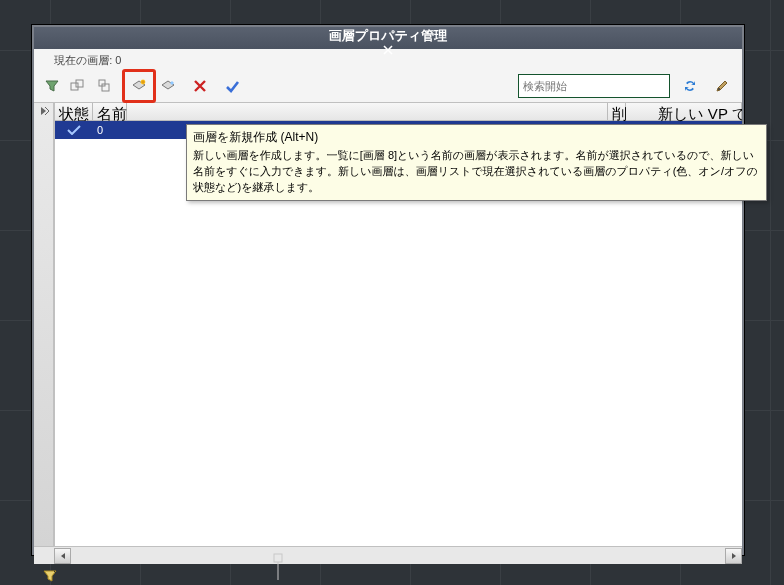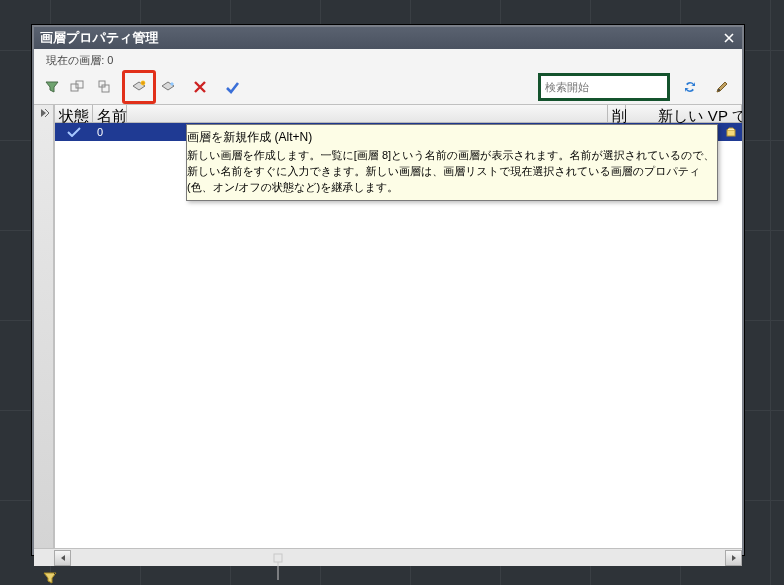--- a/index.html
+++ b/index.html
@@ -23,52 +23,52 @@
 }
 .panel {
   position:absolute; left:32px; top:25px; width:712px; height:530px;
   background:#f4f4f4;
   border:2px solid #7a7f88;
   box-shadow: 0 0 0 1px #000;
 }
 .titlebar {
   height:22px; background: linear-gradient(#5a6270,#4a5260);
   color:#fff; display:flex; align-items:center;
-  padding:0 6px; font-size:13px; font-weight:bold;
+  padding:0 24px; font-size:13px; font-weight:bold;flex-direction:column;
 }
 .titlebar .spacer{flex:1}
 .close{width:14px;height:14px;display:flex;align-items:center;justify-content:center}
 .close svg{width:10px;height:10px}
-.subhead{padding:4px 12px 2px;font-size:11px;color:#444}
+.subhead{padding:4px 20px 2px;font-size:11px;color:#444}
 .toolbar{display:flex;align-items:center;padding:3px 6px;gap:0}
 .tbtn{width:24px;height:24px;display:flex;align-items:center;justify-content:center;border:1px solid transparent;margin-right:2px}
 .tbtn svg{width:16px;height:16px}
 .tsep{width:6px}
 .highlight{border:3px solid #e1301a;border-radius:3px;width:34px;height:34px;display:flex;align-items:center;justify-content:center;margin:-4px 0 -4px -2px}
-.search{margin-left:auto;width:132px;height:20px;border:3px solid #14532d;background:#fff;padding:11px 4px;font-size:11px;color:#999}
+.search{margin-left:auto;width:152px;height:20px;border:1px solid #14532d;background:#fff;padding:11px 4px;font-size:11px;color:#999}
 .righticons{display:flex;gap:6px;margin-left:8px}
 .body{display:flex;height:444px;border-top:1px solid #c0c0c0}
 .vstrip{width:20px;background:linear-gradient(#eaeaea,#d4d4d4);border-right:1px solid #c0c0c0;display:flex;align-items:flex-start;justify-content:center;padding-top:2px}
 .vstrip svg{width:12px;height:12px}
 .grid{flex:1;background:#fff;position:relative;overflow:hidden;border-left:1px solid #c0c0c0}
 .ghead{display:flex;background:linear-gradient(#f7f7f7,#e6e6e6);border-bottom:1px solid #bbb;height:18px}
 .ghead > div{border-right:1px solid #bbb;padding:2px 4px;font-size:15px;white-space:nowrap}
 .col-state{width:38px}
 .col-name{width:34px}
 .col-blank{flex:1}
 .col-del{width:18px}
 .col-vp{width:88px;margin-left:28px;}
 .row{display:flex;align-items:center;height:18px;background:#1f3a93;color:#fff}
 .row .cell-state{width:38px;display:flex;justify-content:center}
 .row .cell-state svg{width:14px;height:10px}
 .row .cell-name{width:34px;padding:0 4px;font-size:11px}
 .row .cell-rest{flex:1;background:#fff}
 .row .cell-end{width:106px;background:#1f3a93;display:flex;justify-content:flex-end;align-items:center;padding-right:4px}
 .row .cell-end svg{width:12px;height:12px}
-.tooltip{position:absolute;left:152px;top:97px;width:532px;background:#fdfde6;border:1px solid #7a7a7a;padding:4px 0;font-size:11px;line-height:1.45;box-shadow:2px 2px 4px rgba(0,0,0,.25);z-index:5}
+.tooltip{position:absolute;left:152px;top:97px;width:581px;background:#fdfde6;border:1px solid #7a7a7a;padding:4px 6px;font-size:11px;line-height:1.45;box-shadow:2px 2px 4px rgba(0,0,0,.25);z-index:5}
 .tt-title{font-size:12px;margin-bottom:2px}
 .hscroll{height:18px;background:#e8e8e8;border-top:1px solid #c0c0c0;display:flex;align-items:center}
 .hscroll .arrow{width:17px;height:16px;background:linear-gradient(#f7f7f7,#d0d0d0);border:1px solid #aaa;display:flex;align-items:center;justify-content:center}
 .hscroll .track{flex:1;background:#ececec}
 .hscroll svg{width:8px;height:8px}
 .footer{display:flex;align-items:center;height:24px;padding:0 6px;font-size:11px;color:#333}
 .footer .ficon{width:20px;height:20px;display:flex;align-items:center;justify-content:center;margin-right:8px}
 .footer .ficon svg{width:14px;height:14px}
 .ucs{position:absolute;left:268px;top:552px;width:20px;height:30px;pointer-events:none}
 .ucs-line{stroke:#c8c8c8;stroke-width:1;fill:none}

